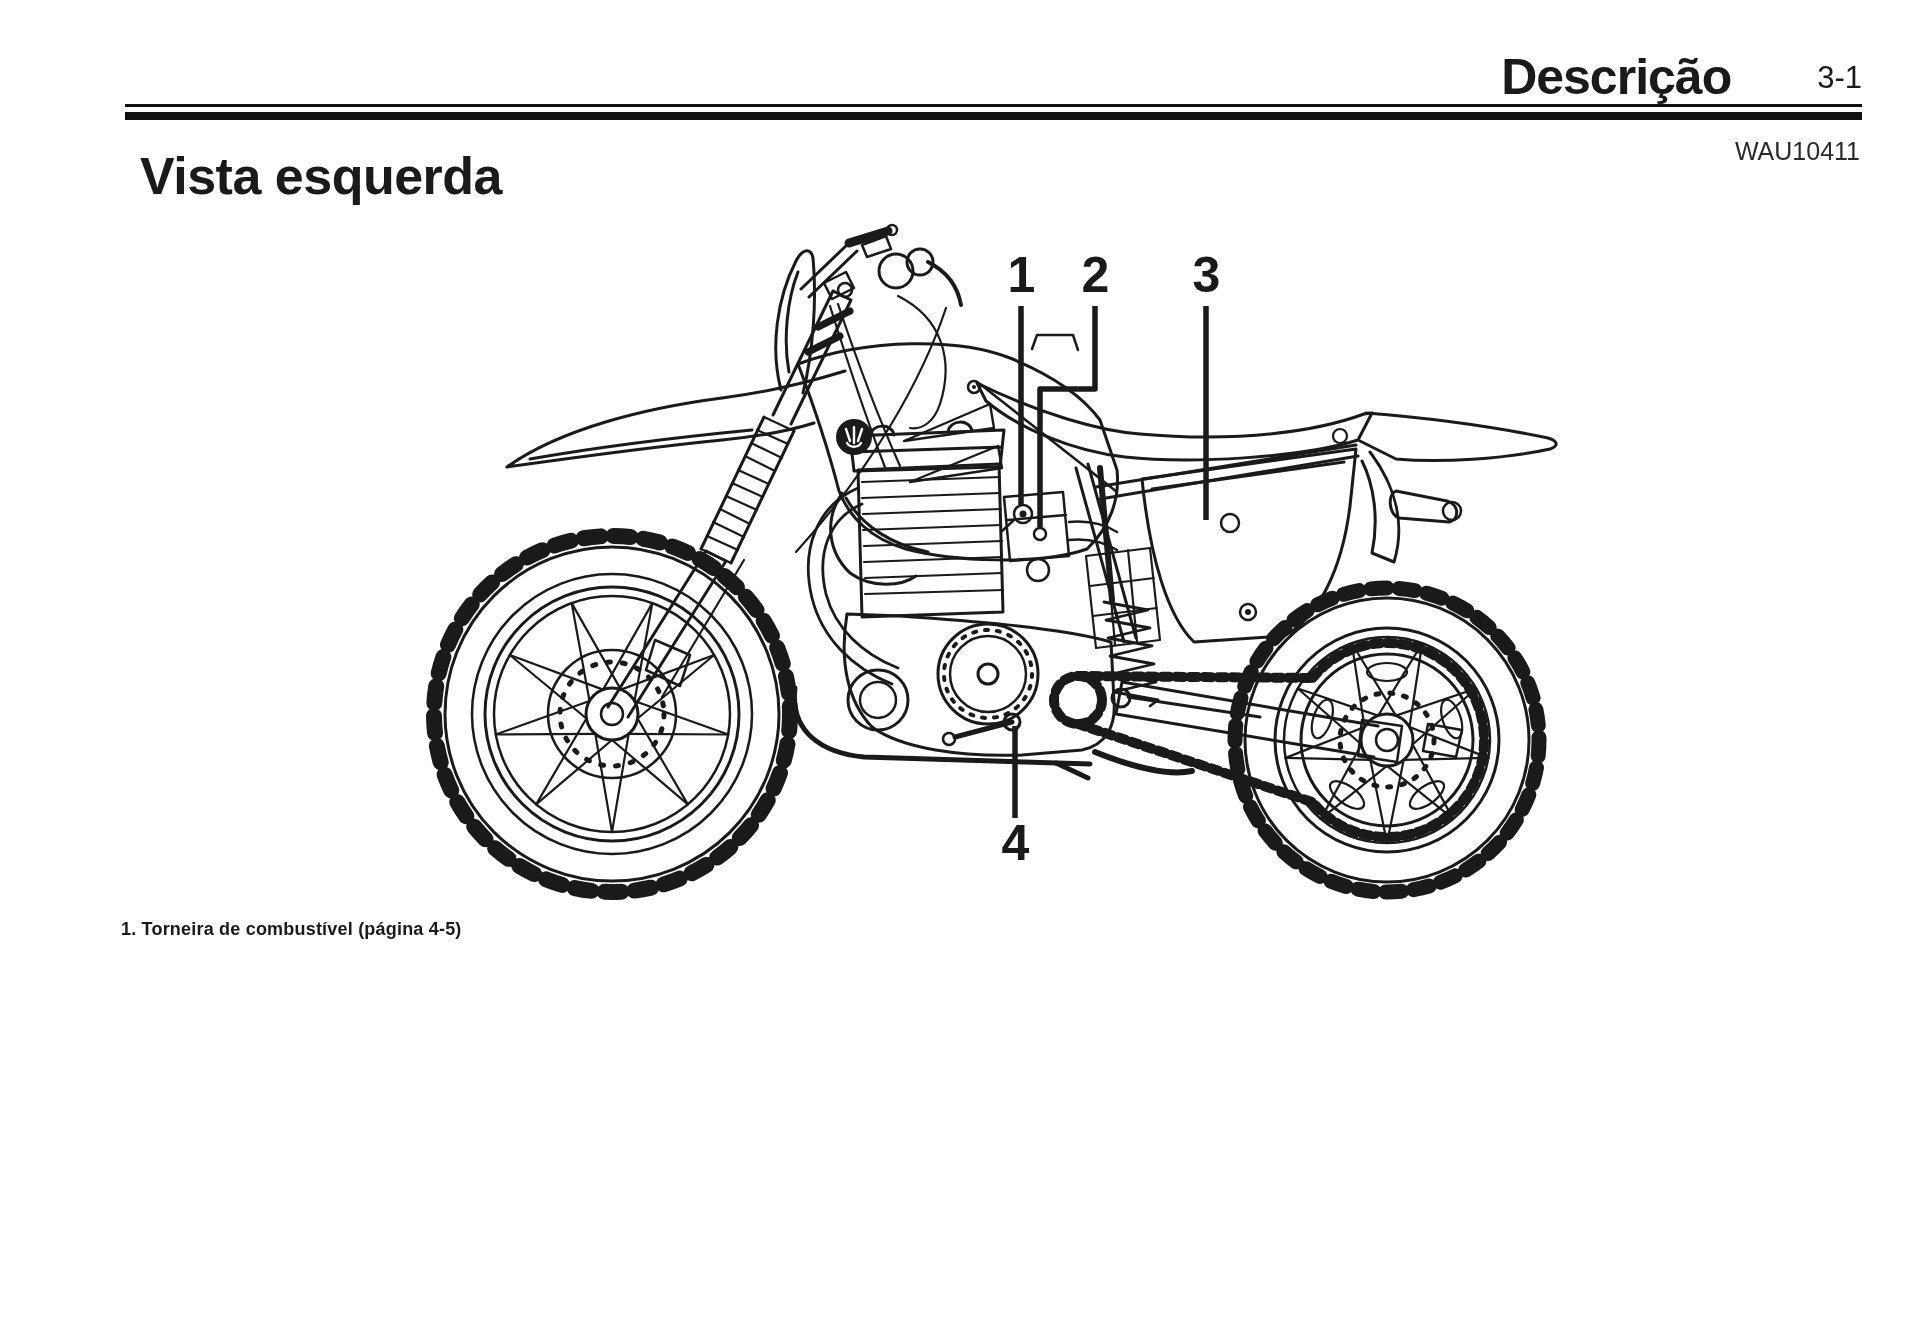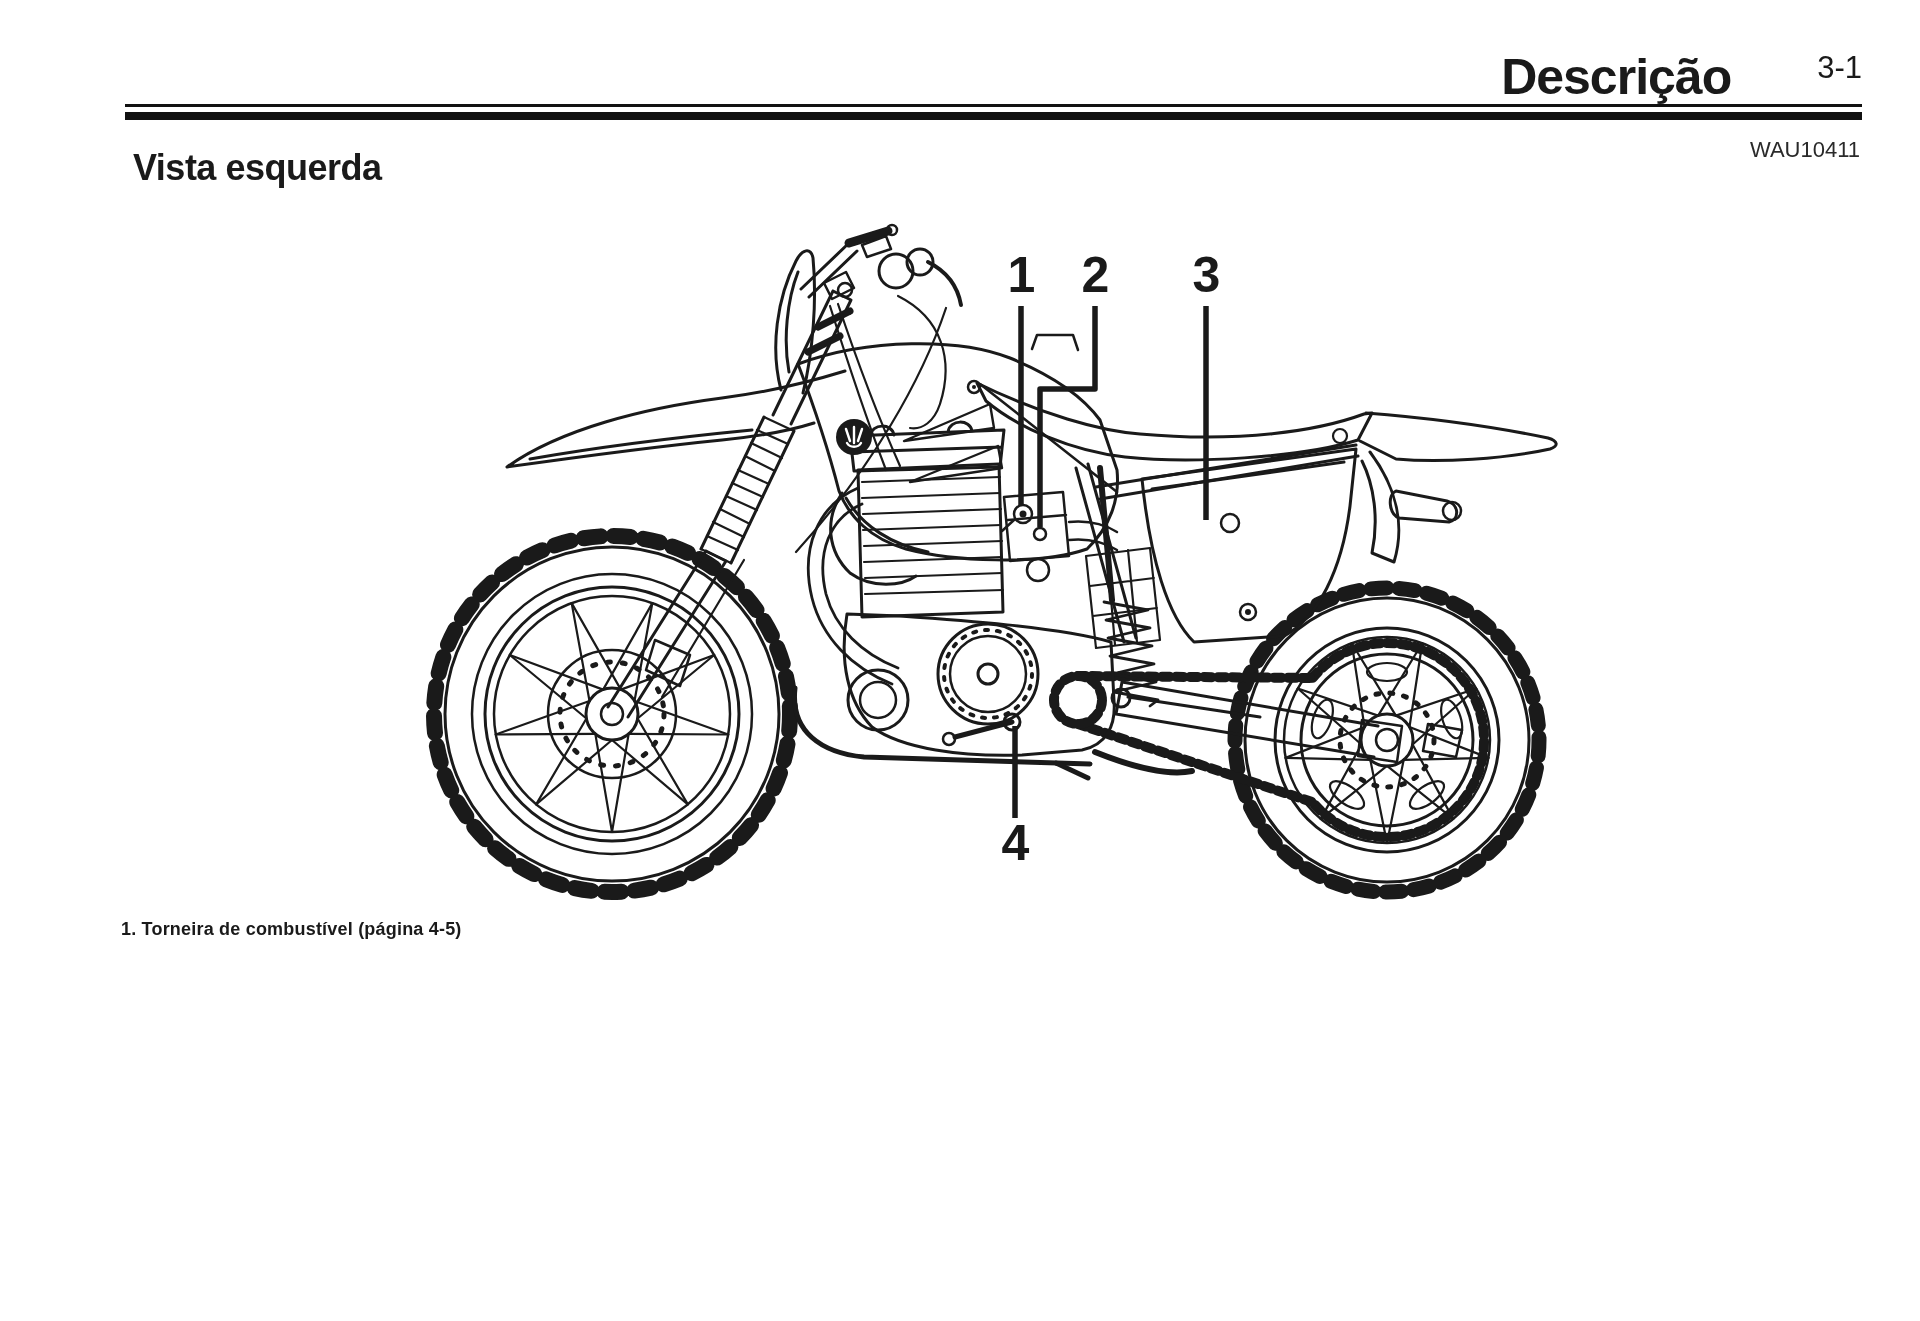--- a/index.html
+++ b/index.html
@@ -3,31 +3,31 @@
 <meta charset="utf-8">
 <style>
   html,body{margin:0;padding:0;background:#e8e8e8;}
   .page{
     position:relative;width:1920px;height:1321px;background:#ffffff;
     font-family:"Liberation Sans","DejaVu Sans",sans-serif;color:#1a1a1a;
     overflow:hidden;
   }
   .header-row{
     position:absolute;top:52px;right:58px;
-    display:flex;align-items:flex-start;gap:86px;line-height:1;
+    display:flex;align-items:center;gap:86px;line-height:1;
   }
   .chapter-title{font-size:50px;font-weight:bold;letter-spacing:-1px;}
   .page-number{font-size:31px;font-weight:normal;}
   .rule{position:absolute;left:125px;right:58px;background:#111;}
   .rule-thin{top:104px;height:3px;}
   .rule-thick{top:112px;height:8px;}
-  .form-code{position:absolute;top:139px;right:60px;font-size:22px;color:#2a2a2a;line-height:1;}
+  .form-code{position:absolute;top:139px;right:60px;font-size:25px;color:#2a2a2a;line-height:1;}
   .section-heading{
-    position:absolute;left:133px;top:150px;margin:0;
-    font-size:36px;font-weight:bold;letter-spacing:-0.5px;line-height:1;
+    position:absolute;left:140px;top:150px;margin:0;
+    font-size:52px;font-weight:bold;letter-spacing:-0.5px;line-height:1;
   }
   .figure{position:absolute;left:0;top:0;width:1920px;height:1321px;}
   .callout-num{
     position:absolute;transform:translateX(-50%);
     font-size:50px;font-weight:bold;line-height:1;letter-spacing:-1px;
   }
   .c1{left:1021px;top:250px;}
   .c2{left:1095px;top:250px;}
   .c3{left:1206px;top:250px;}
   .c4{left:1015px;top:818px;}

